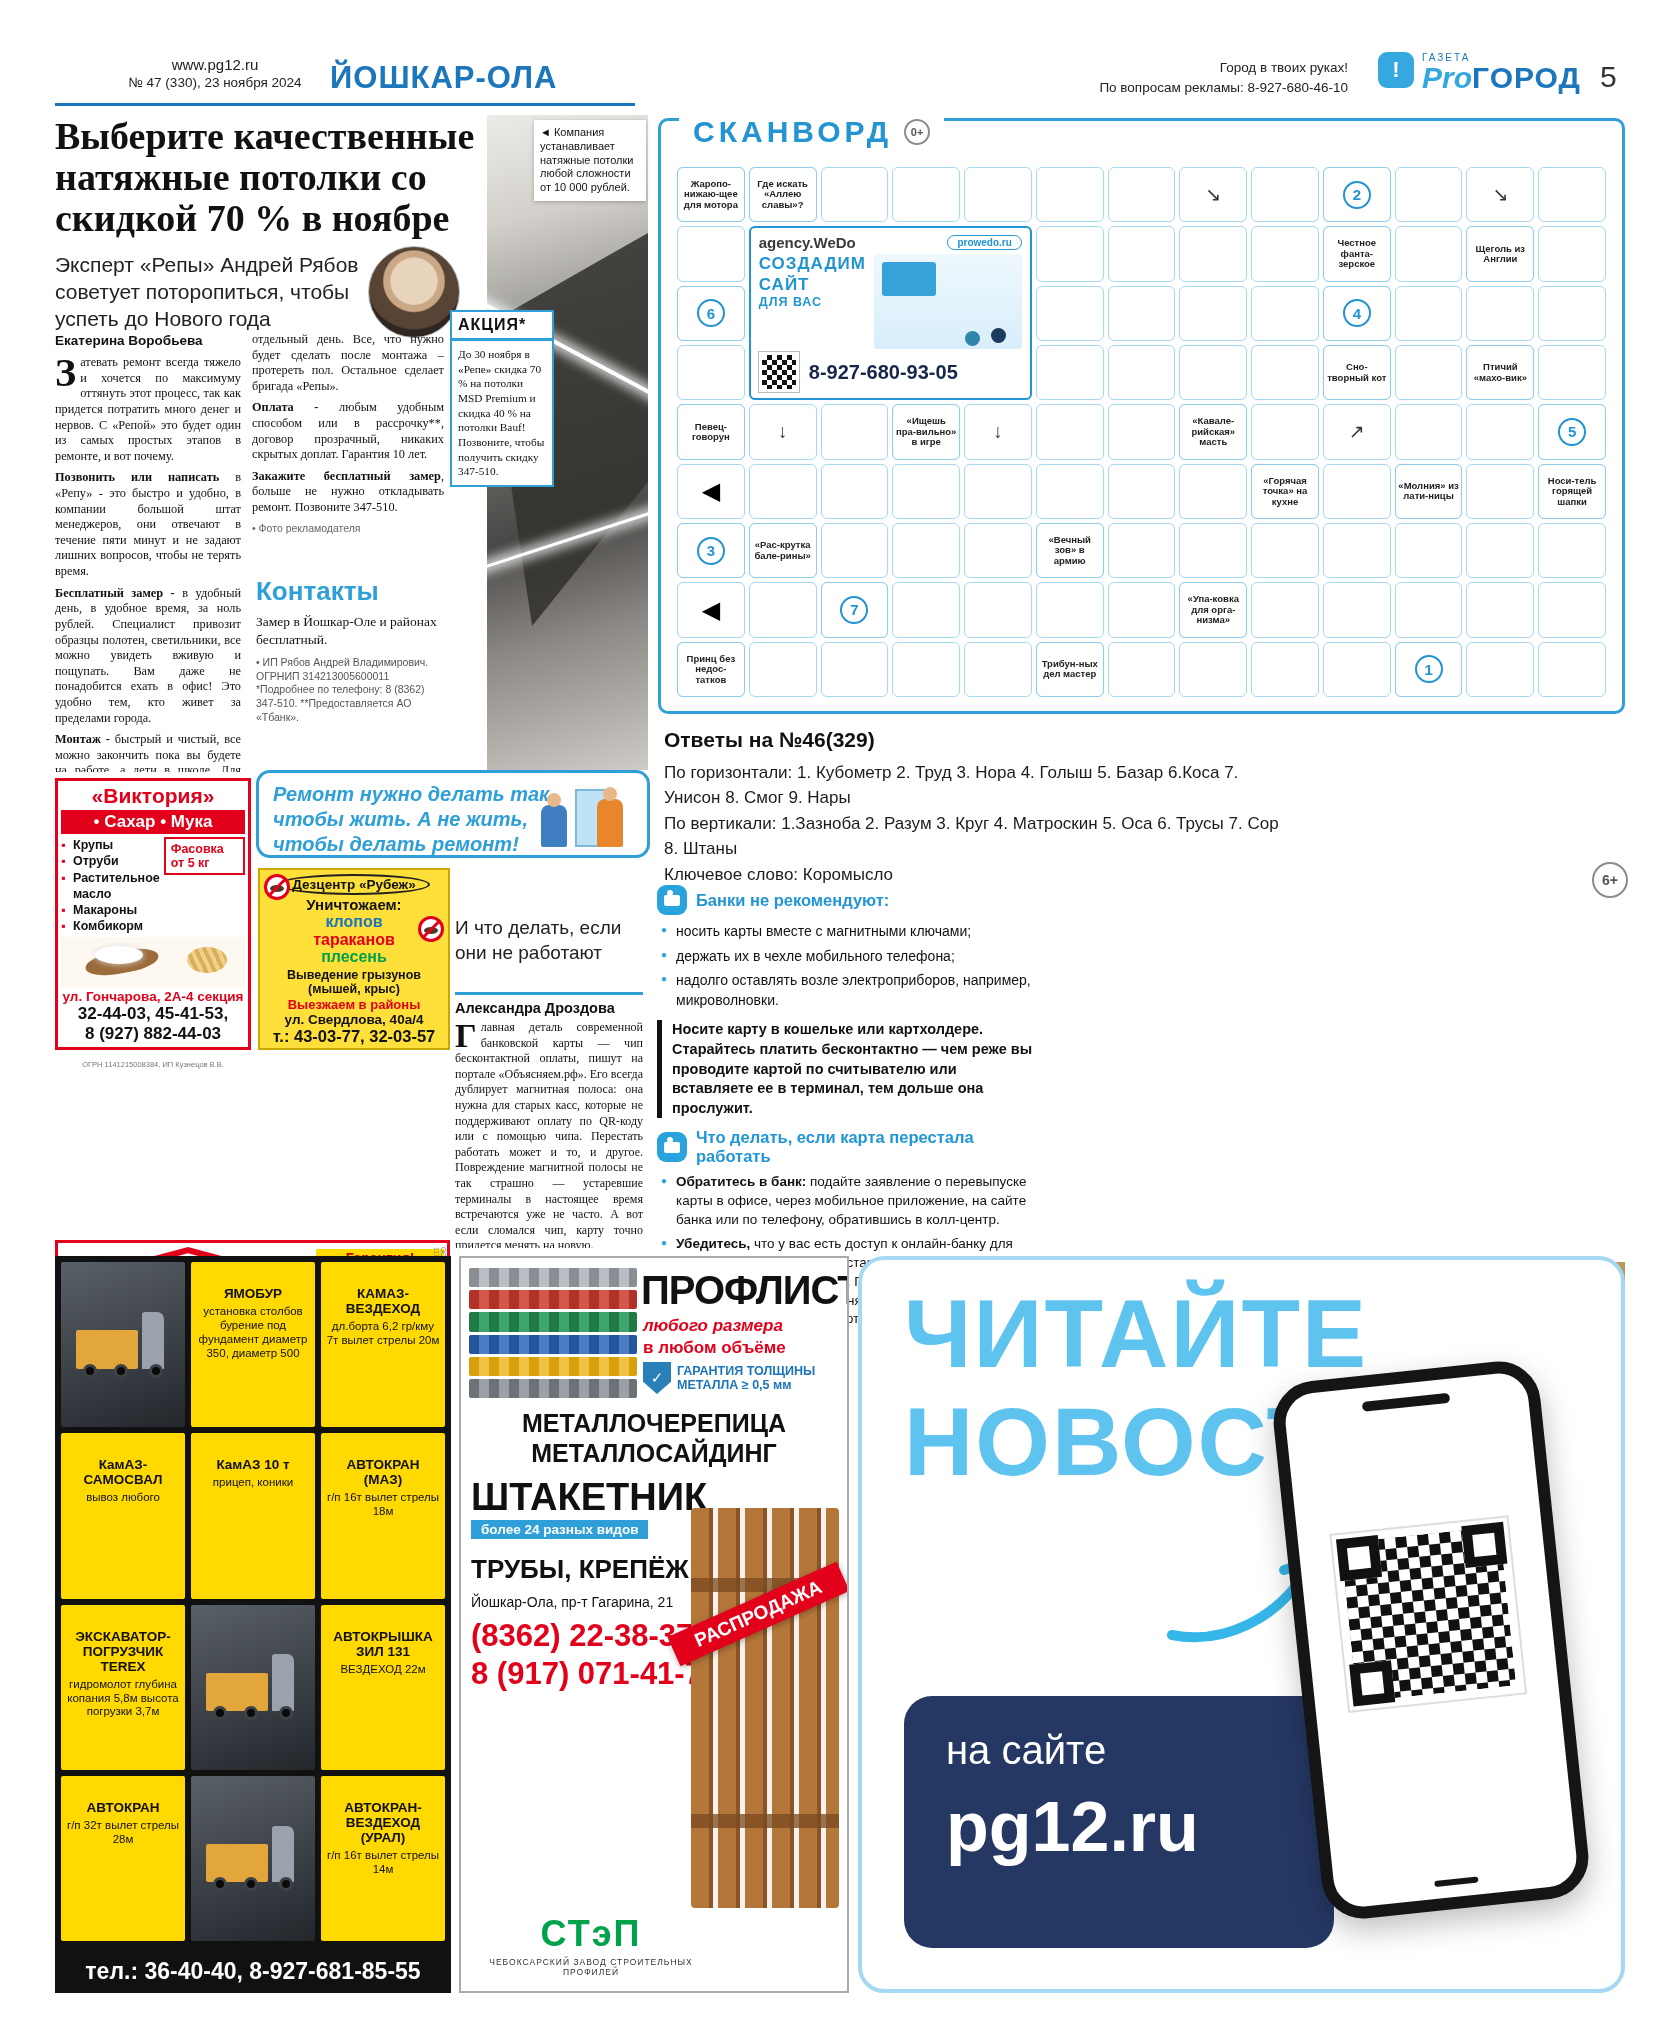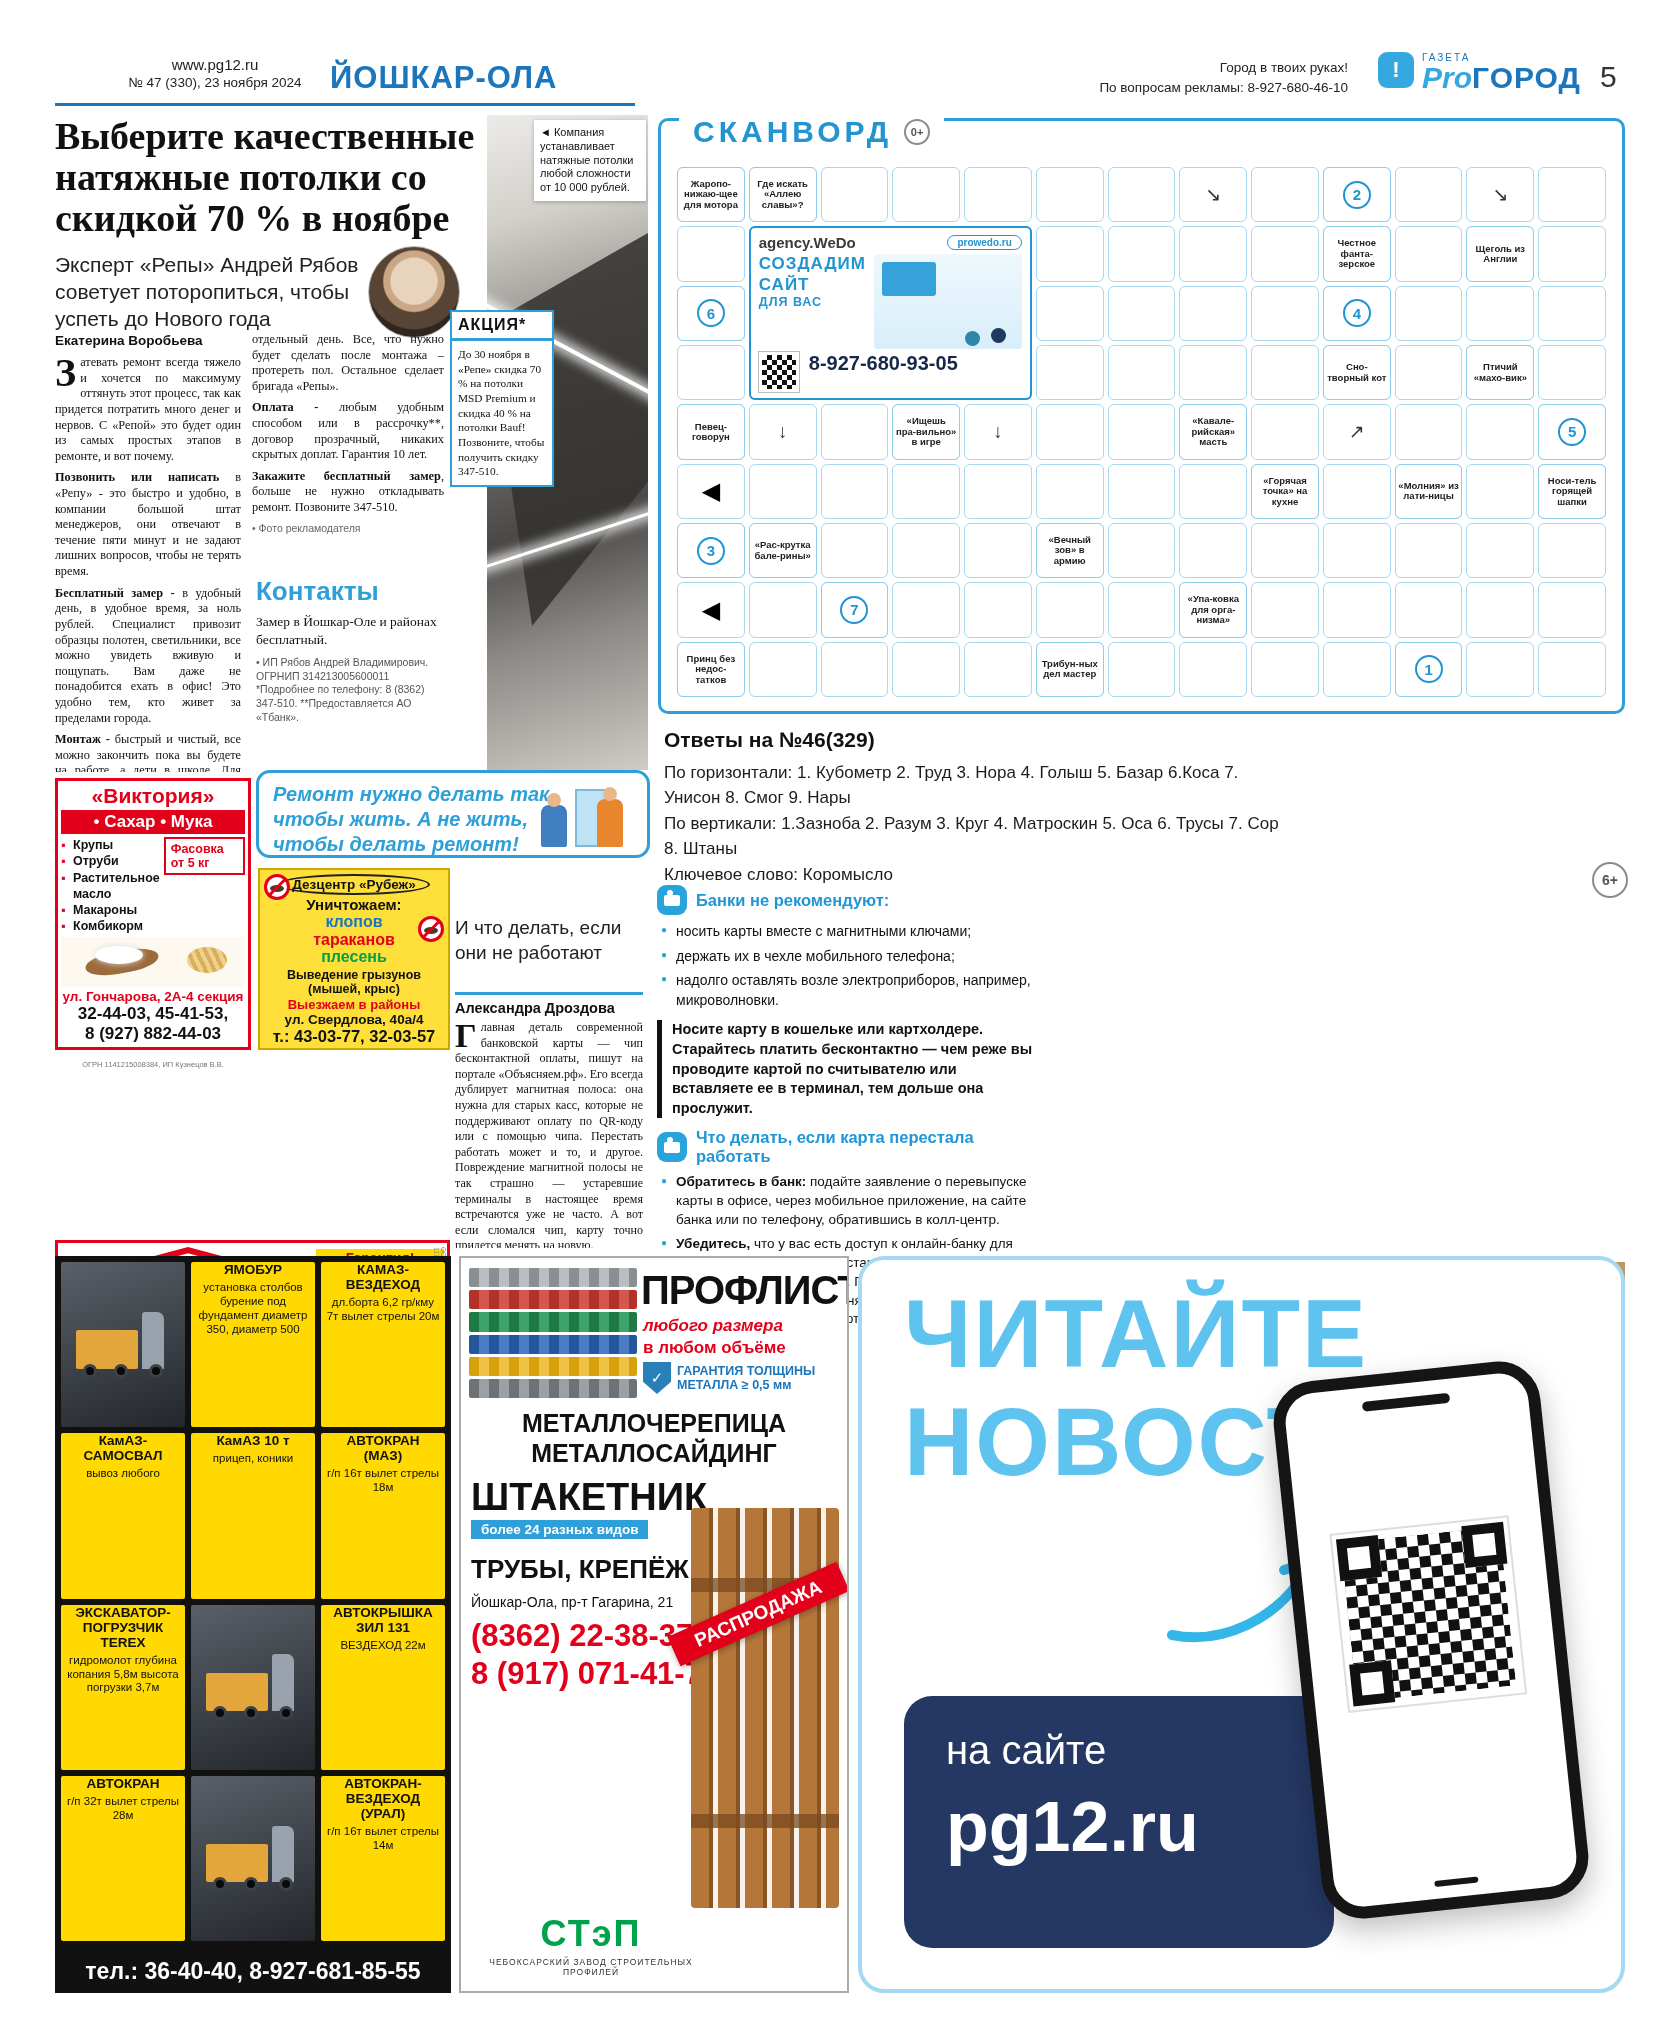--- a/index.html
+++ b/index.html
@@ -77,21 +77,21 @@
   display:flex;flex-direction:column;padding:6px 8px;gap:3px}
 .wd-row1{display:flex;align-items:center;justify-content:space-between}
 .wd-brand{font-weight:bold;font-size:15px;color:#3a3a3a}
 .wd-pill{border:1.5px solid #2394d2;border-radius:10px;font-size:10px;padding:1px 9px;color:#2394d2;font-weight:bold}
 .wd-row2{display:flex;gap:8px;flex:1}
 .wd-l1,.wd-l2{font-size:17px;font-weight:800;color:#2394d2;letter-spacing:1px;line-height:1.2}
 .wd-l3{font-size:12.5px;font-weight:bold;color:#2394d2;letter-spacing:1px}
 .wd-art{flex:1;position:relative;background:linear-gradient(180deg,#eef8fd,#d8eefa);border-radius:4px;overflow:hidden}
 .wd-screen{position:absolute;left:8px;top:8px;width:54px;height:34px;background:#35a3d9;border-radius:3px}
 .wd-p{position:absolute;right:16px;bottom:6px;width:15px;height:15px;background:#1d3a5f;border-radius:50%;box-shadow:-26px 3px 0 #2e86ab}
-.wd-row3{display:flex;align-items:flex-start;gap:10px}
+.wd-row3{display:flex;align-items:center;gap:10px}
 .qr-s{width:40px;height:40px;background:conic-gradient(#111 25%,#fff 0 50%,#111 0 75%,#fff 0) 0 0/10px 10px;border:3px solid #fff;outline:1.5px solid #bbb}
 .wd-phone{font-size:20px;font-weight:800;color:#16284a}
 .sw-answers{line-height:1.5}
 .sw-ans-t{font-weight:bold;font-size:21px;margin-bottom:4px}
 .sw-ans-x{font-size:17px;color:#1c1c1c}
 
 
 .vic{border:3px solid #e2001a;background:#fff;padding:3px;text-align:center}
 .vic-name{color:#e2001a;font-weight:bold;font-size:21px}
 .vic-bar{background:#e2001a;color:#fff;font-weight:bold;font-size:17px;padding:2px 0;margin:2px 0}
@@ -151,21 +151,21 @@
 .term{background:linear-gradient(115deg,#7d7f83 0%,#9a9489 22%,#bfa77e 48%,#caa366 72%,#8f7142 100%);overflow:hidden;position:relative}
 .term-hand{position:absolute;left:-24px;top:-36px;width:270px;height:165px;background:#2a2320;border-radius:0 0 60% 40%;opacity:.85}
 .term-dev{position:absolute;right:76px;top:56px;width:200px;height:252px;background:linear-gradient(#2c2f33,#17191c);border-radius:16px;transform:rotate(8deg)}
 .term-screen{position:absolute;left:20px;top:18px;width:160px;height:88px;background:linear-gradient(#cfd8de,#aeb9c2);border-radius:6px}
 .term-pad{position:absolute;left:24px;top:122px;width:152px;height:104px;background-image:radial-gradient(#5a666e 30%,transparent 32%);background-size:38px 26px}
 .term-card{position:absolute;left:96px;top:252px;width:150px;height:86px;background:#c22а2a;background:#c22a2a;border-radius:8px;transform:rotate(-14deg)}
 
 
 .mach{background:#111}
 .m-grid{position:absolute;left:6px;right:6px;top:6px;bottom:52px;display:grid;grid-template-columns:repeat(3,1fr);grid-template-rows:repeat(4,1fr);gap:6px}
-.m-tile{background:#ffd900;border-radius:2px;padding:0 5px;text-align:center}
+.m-tile{background:#ffd900;border-radius:2px;padding:24px 5px;text-align:center}
 .m-title{font-weight:bold;font-size:13.5px;line-height:1.12}
 .m-text{font-size:11.5px;line-height:1.2;margin-top:4px}
 .m-photo{background:linear-gradient(160deg,#5a6068,#23272c);border-radius:2px;position:relative}
 .tk{position:absolute;left:12%;top:30%;width:76%;height:40%}
 .tk-body{position:absolute;left:0;bottom:9px;width:66%;height:58%;background:#e2a63d;border-radius:2px}
 .tk-cab{position:absolute;right:6%;bottom:9px;width:24%;height:86%;background:#9aa3ad;border-radius:3px 7px 0 0}
 .tk-w{position:absolute;bottom:0;width:14px;height:14px;background:#0a0a0a;border-radius:50%;border:3px solid #3c4248}
 .m-phone{position:absolute;left:0;right:0;bottom:8px;text-align:center;color:#fff;font-weight:bold;font-size:23px}
 
 

